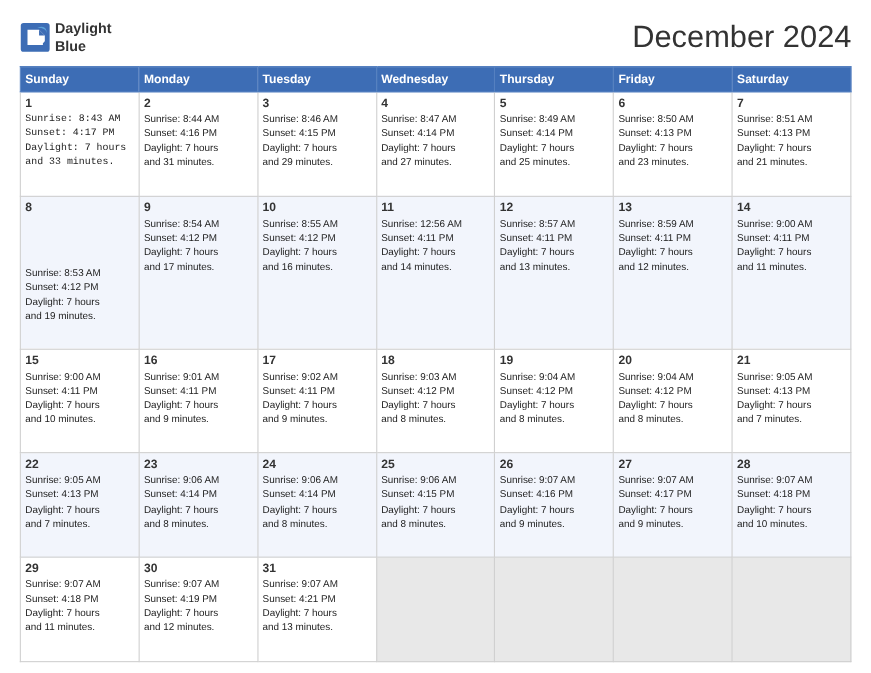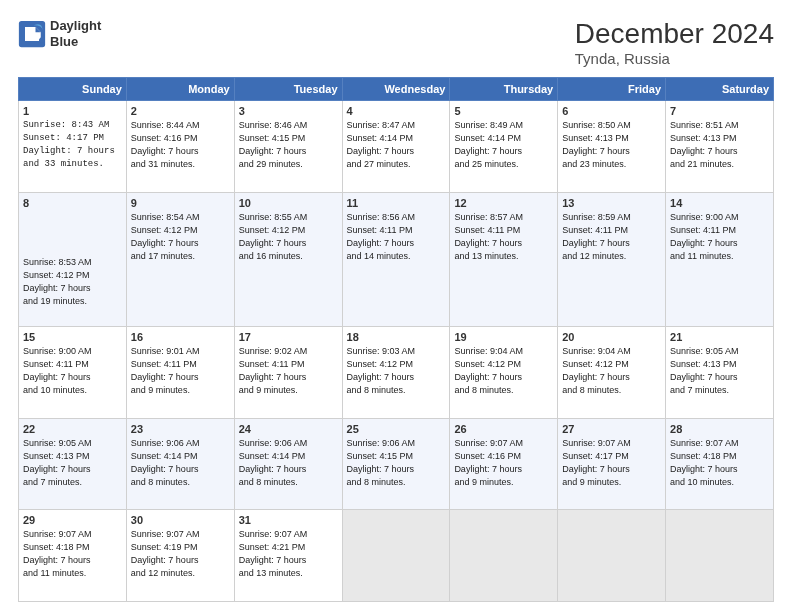--- a/index.html
+++ b/index.html
@@ -56,21 +56,21 @@
       border-collapse: collapse;
       width: 100%;
       table-layout: fixed;
     }
     .calendar th {
       background: #3d6db5;
       color: #fff;
       font-size: 11px;
       font-weight: bold;
       padding: 5px 4px;
-      text-align: right;
+      text-align: left;
       border: 1px solid #5580c0;
     }
     .calendar td {
       vertical-align: top;
       padding: 4px 4px;
       border: 1px solid #d0d0d0;
       font-size: 9.5px;
       color: #333;
       background: #fff;
       height: 82px;
@@ -106,21 +106,20 @@
         <polygon points="22,20 28,14 28,24 22,24" fill="#3d6db5" transform="translate(2,2)"></polygon>
         <path d="M18 6 Q28 2 28 12 Q28 6 18 6Z" fill="#5ba3d9"></path>
       </svg>
       <div class="logo-text">
         <div>Daylight</div>
         <div>Blue</div>
       </div>
     </div>
     <div class="title-block">
       <div class="main-title">December 2024</div>
-      <div class="subtitle">Tynda, Russia</div>
     </div>
   </div>
 
   <table class="calendar">
     <thead>
       <tr id="header-row">
           <th>Sunday</th>
           <th>Monday</th>
           <th>Tuesday</th>
           <th>Wednesday</th>
@@ -198,21 +197,21 @@
           </td>
           <td>
             <span class="day-num">10</span>
             <div class="day-info" style="white-space: pre-line;">Sunrise: 8:55 AM
 Sunset: 4:12 PM
 Daylight: 7 hours
 and 16 minutes.</div>
           </td>
           <td>
             <span class="day-num">11</span>
-            <div class="day-info" style="white-space: pre-line;">Sunrise: 8:56 AM
+            <div class="day-info" style="white-space: pre-line;">Sunrise: 12:56 AM
 Sunset: 4:11 PM
 Daylight: 7 hours
 and 14 minutes.</div>
           </td>
           <td>
             <span class="day-num">12</span>
             <div class="day-info" style="white-space: pre-line;">Sunrise: 8:57 AM
 Sunset: 4:11 PM
 Daylight: 7 hours
 and 13 minutes.</div>

